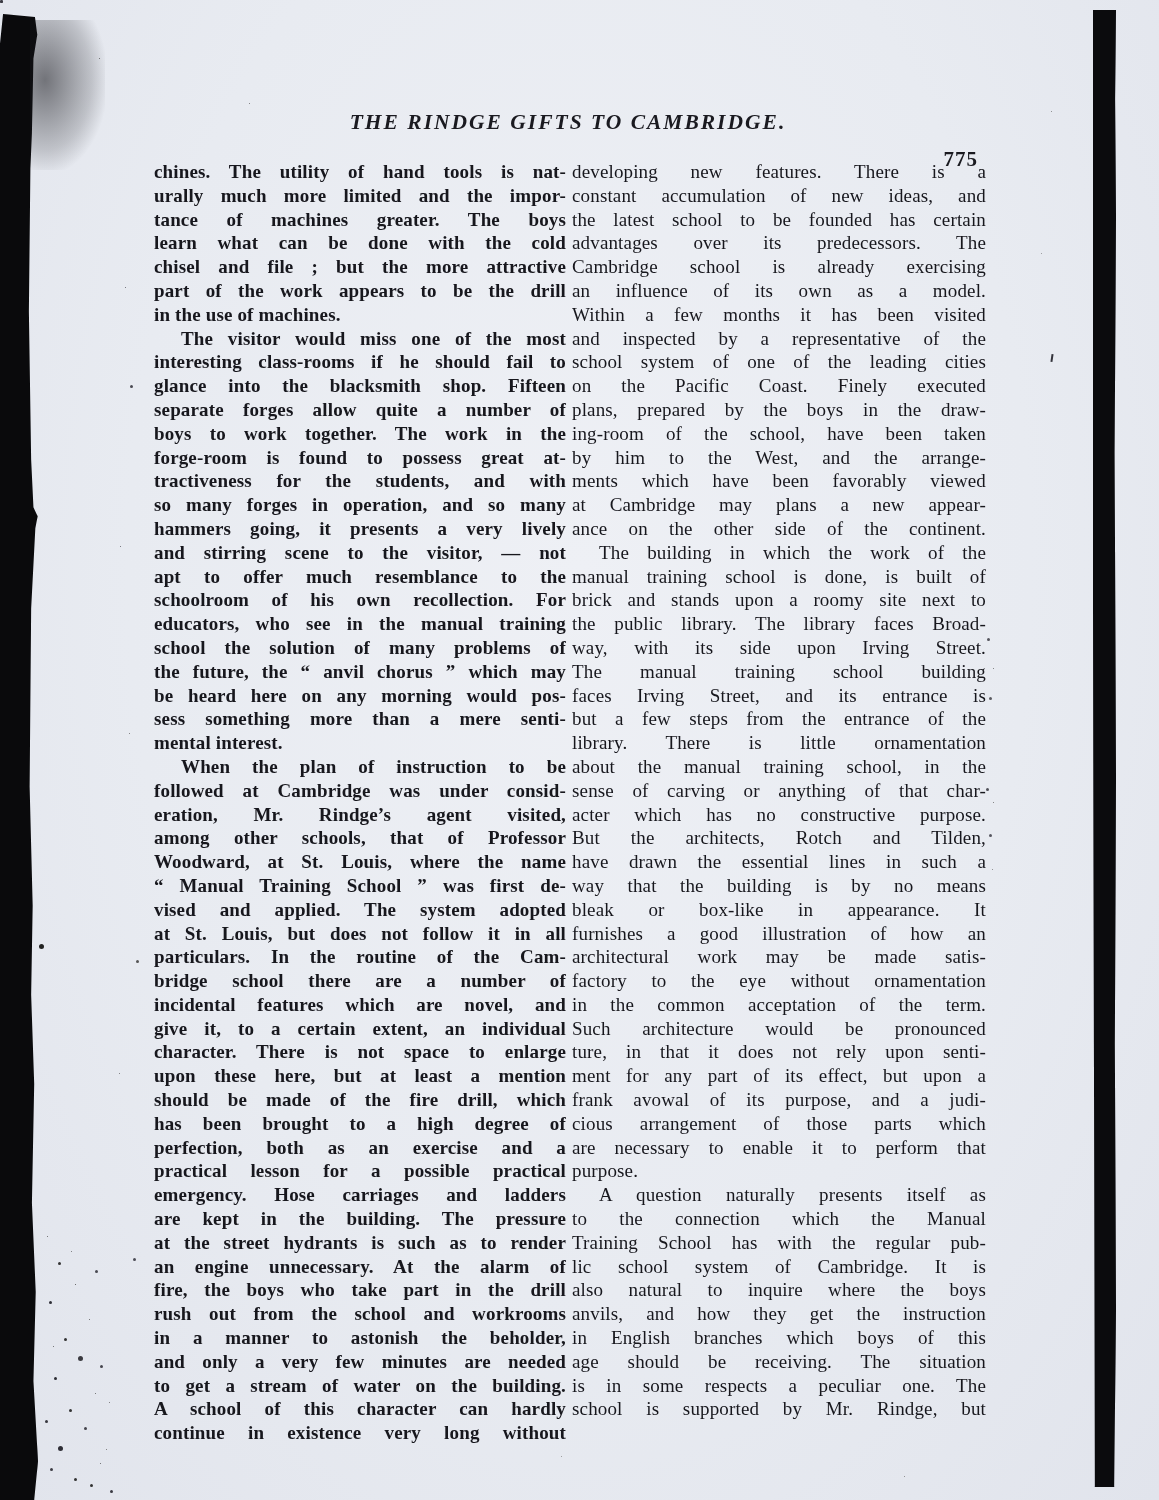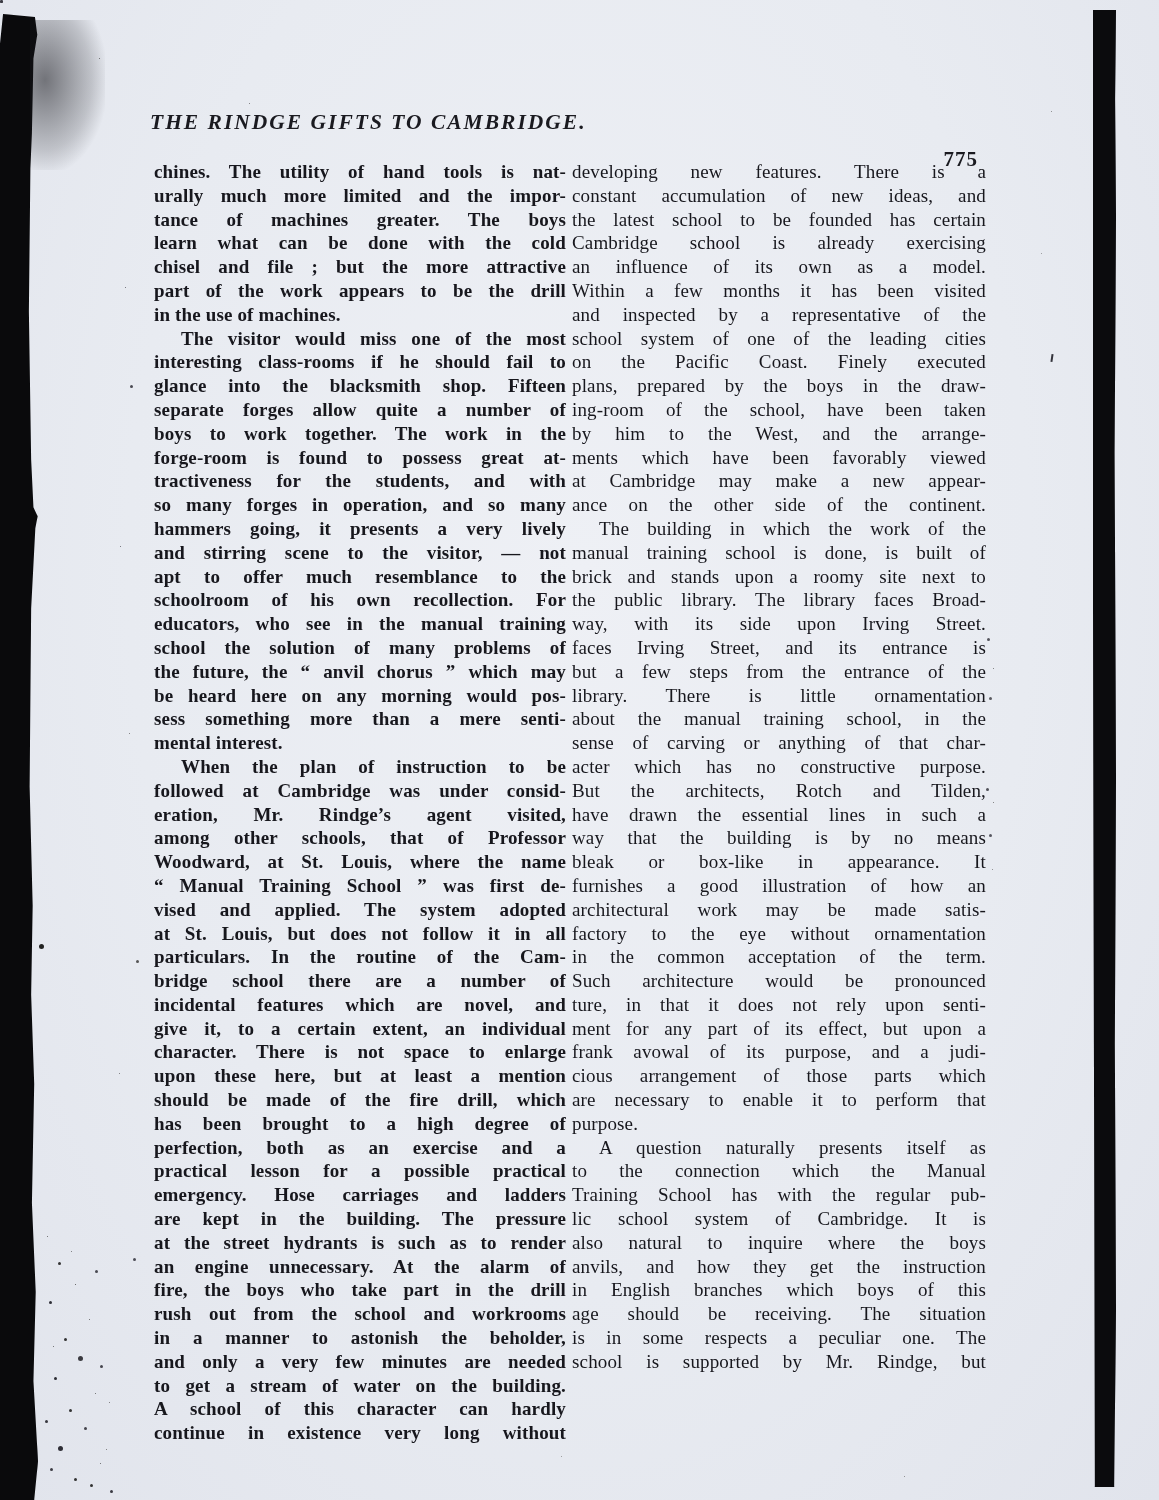--- a/index.html
+++ b/index.html
@@ -47,21 +47,21 @@
       84px 1427px 0 0 #44444c, 59px 1447px 0 1px #2e2e36, 99px 1462px 0 -1px #555,
       74px 1478px 0 0 #333, 50px 1468px 0 0 #3d3d45, 90px 1484px 0 0 #333,
       105px 1448px 0 -1px #666, 45px 1420px 0 0 #38383f, 108px 1401px 0 -1px #666,
       52px 1345px 0 -1px #555, 100px 1365px 0 0 #45454d, 46px 1235px 0 -1px #555,
       70px 1250px 0 -1px #666, 95px 1270px 0 0 #4a4a52, 110px 1490px 0 0 #3a3a42;
   }
   .tick-mark{position:absolute;left:1051px;top:354px;width:2px;height:8px;background:#33333b;transform:rotate(8deg);}
   
   .header{position:absolute;left:150px;top:110px;width:836px;height:36px;}
   .header .title{
-    position:absolute;left:0;right:0;
+    position:absolute;left:0;right:0;text-align:center;
     font-style:italic;font-size:21.5px;letter-spacing:2px;color:#1a1a20;
     font-weight:600;
   }
   .header .pagenum{
     position:absolute;right:8px;top:0;
     font-size:21px;letter-spacing:1px;color:#1a1a20;font-weight:600;margin-top:37px;
   }
   
   .col{position:absolute;top:160px;width:412px;font-size:19px;}
   .col.left{left:154px;font-weight:bold;}
@@ -151,39 +151,41 @@
         <div class="line">to get a stream of water on the building.</div>
         <div class="line">A school of this character can hardly</div>
         <div class="line">continue in existence very long without</div>
       </div>
     </div>
   <div class="col right">
       <div class="para">
         <div class="line">developing new features.  There is a</div>
         <div class="line">constant accumulation of new ideas, and</div>
         <div class="line">the latest school to be founded has certain</div>
+        <div class="line">advantages over its predecessors.  The</div>
         <div class="line">Cambridge school is already exercising</div>
         <div class="line">an influence of its own as a model.</div>
         <div class="line">Within a few months it has been visited</div>
         <div class="line">and inspected by a representative of the</div>
         <div class="line">school system of one of the leading cities</div>
         <div class="line">on the Pacific Coast.  Finely executed</div>
         <div class="line">plans, prepared by the boys in the draw-</div>
         <div class="line">ing-room of the school, have been taken</div>
         <div class="line">by him to the West, and the arrange-</div>
         <div class="line">ments which have been favorably viewed</div>
-        <div class="line">at Cambridge may make a new appear-</div>
+        <div class="line">at Cambridge may plans a new appear-</div>
         <div class="line">ance on the other side of the continent.</div>
       </div>
       <div class="para">
         <div class="line indent">The building in which the work of the</div>
         <div class="line">manual training school is done, is built of</div>
         <div class="line">brick and stands upon a roomy site next to</div>
         <div class="line">the public library.  The library faces Broad-</div>
         <div class="line">way, with its side upon Irving Street.</div>
+        <div class="line">The manual training school building</div>
         <div class="line">faces Irving Street, and its entrance is</div>
         <div class="line">but a few steps from the entrance of the</div>
         <div class="line">library.  There is little ornamentation</div>
         <div class="line">about the manual training school, in the</div>
         <div class="line">sense of carving or anything of that char-</div>
         <div class="line">acter which has no constructive purpose.</div>
         <div class="line">But the architects, Rotch and Tilden,</div>
         <div class="line">have drawn the essential lines in such a</div>
         <div class="line">way that the building is by no means</div>
         <div class="line">bleak or box-like in appearance.  It</div>

